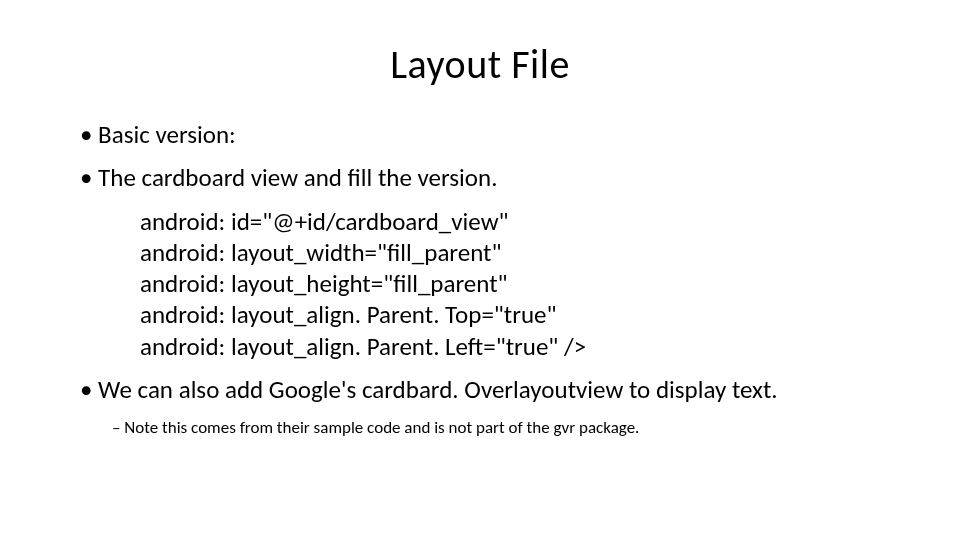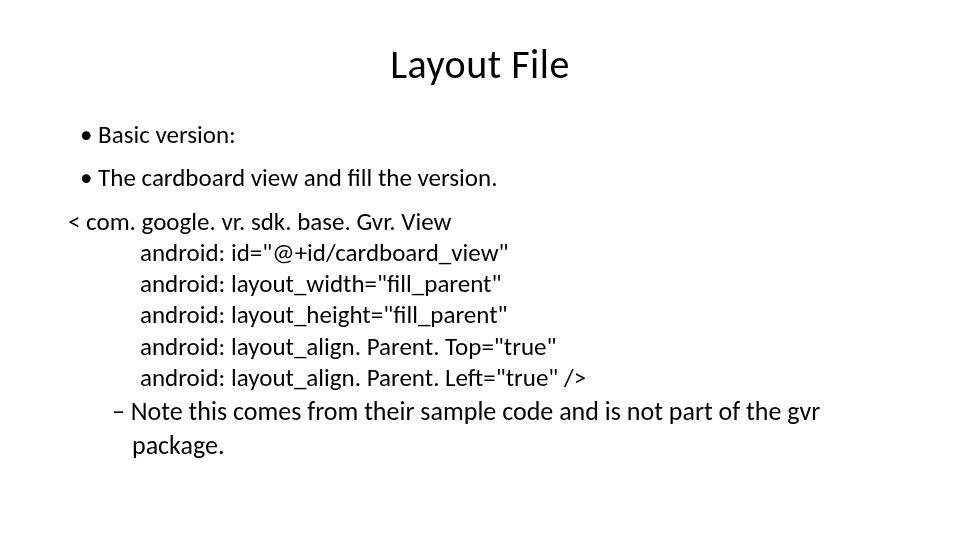--- a/index.html
+++ b/index.html
@@ -40,40 +40,40 @@
     padding-left: 8px;
     margin: 0;
   }
   .code-line {
     font-size: 25px;
     line-height: 1.25;
     padding-left: 80px;
     margin: 0;
   }
   .lvl2 {
-    font-size: 26px;
+    font-size: 17px;
     line-height: 1.3;
     padding-left: 72px;
     text-indent: -20px;
     margin-top: 2px;
   }
   .lvl2::before {
     content: "– ";
   }
 </style>
 </head>
 <body>
 
 <div class="slide">
   <h1 class="title">Layout File</h1>
 
   <div class="body">
     <p class="lvl1">Basic version:</p>
     <p class="lvl1">The cardboard view and fill the version.</p>
-    <p class="no-bullet">&lt; com. google. vr. sdk. base. Gvr. View</p>
     <p class="code-line">android: id="@+id/cardboard_view"</p>
     <p class="code-line">android: layout_width="fill_parent"</p>
     <p class="code-line">android: layout_height="fill_parent"</p>
     <p class="code-line">android: layout_align. Parent. Top="true"</p>
     <p class="code-line">android: layout_align. Parent. Left="true" /&gt;</p>
+    <p class="lvl1">We can also add Google's cardbard. Overlayoutview to display text.</p>
     <p class="lvl2">Note this comes from their sample code and is not part of the gvr package.</p>
   </div>
 </div>
 
 </body></html>

